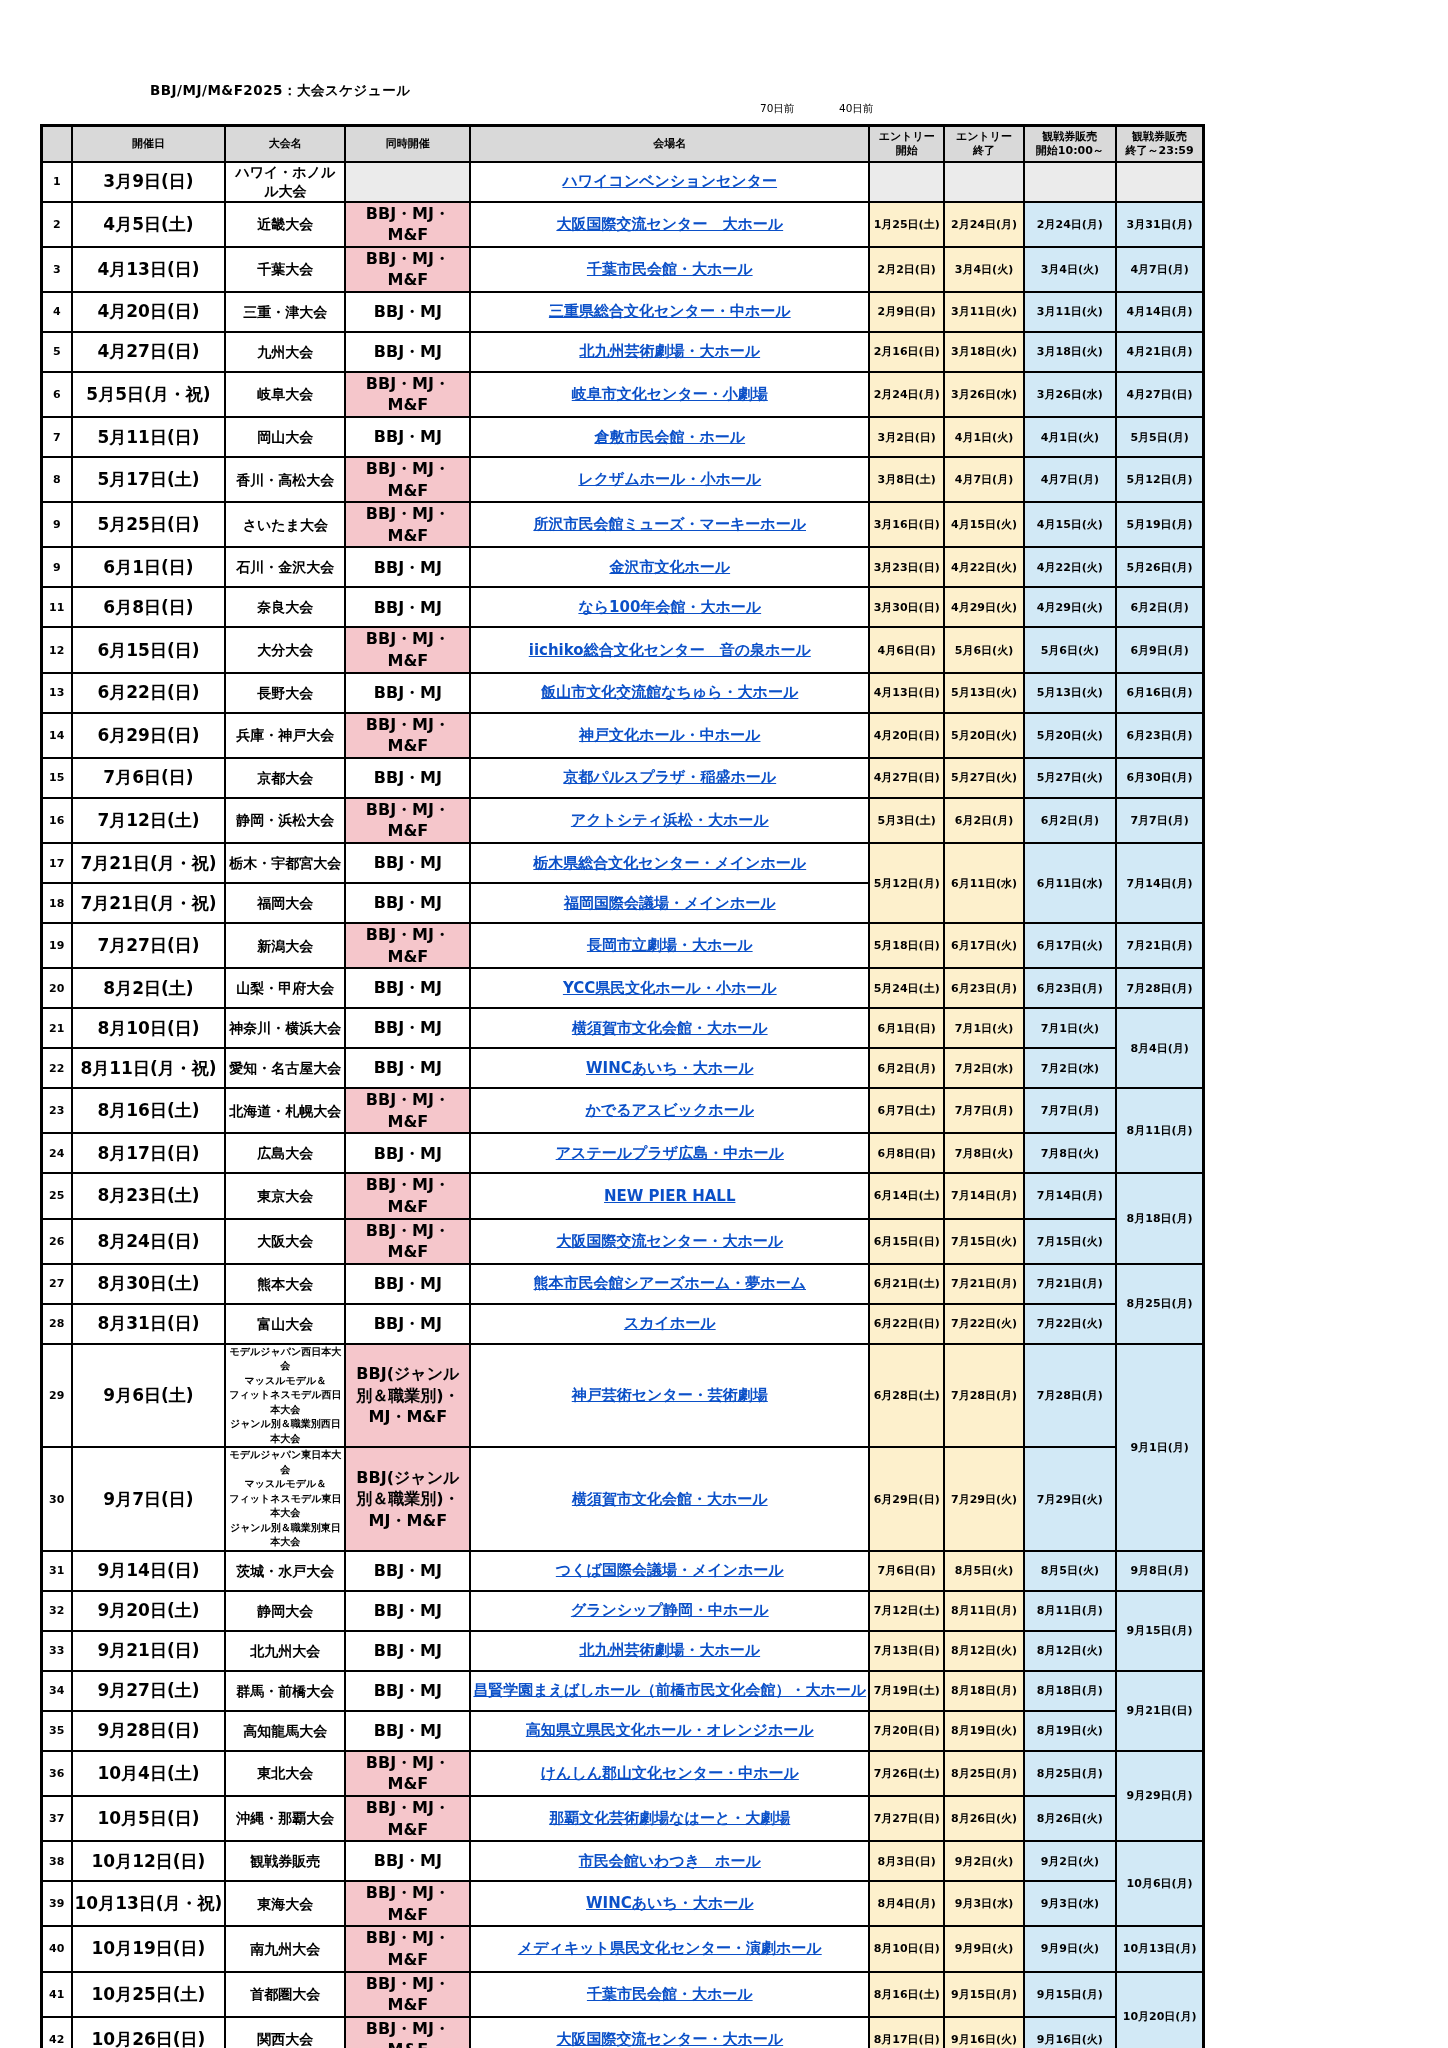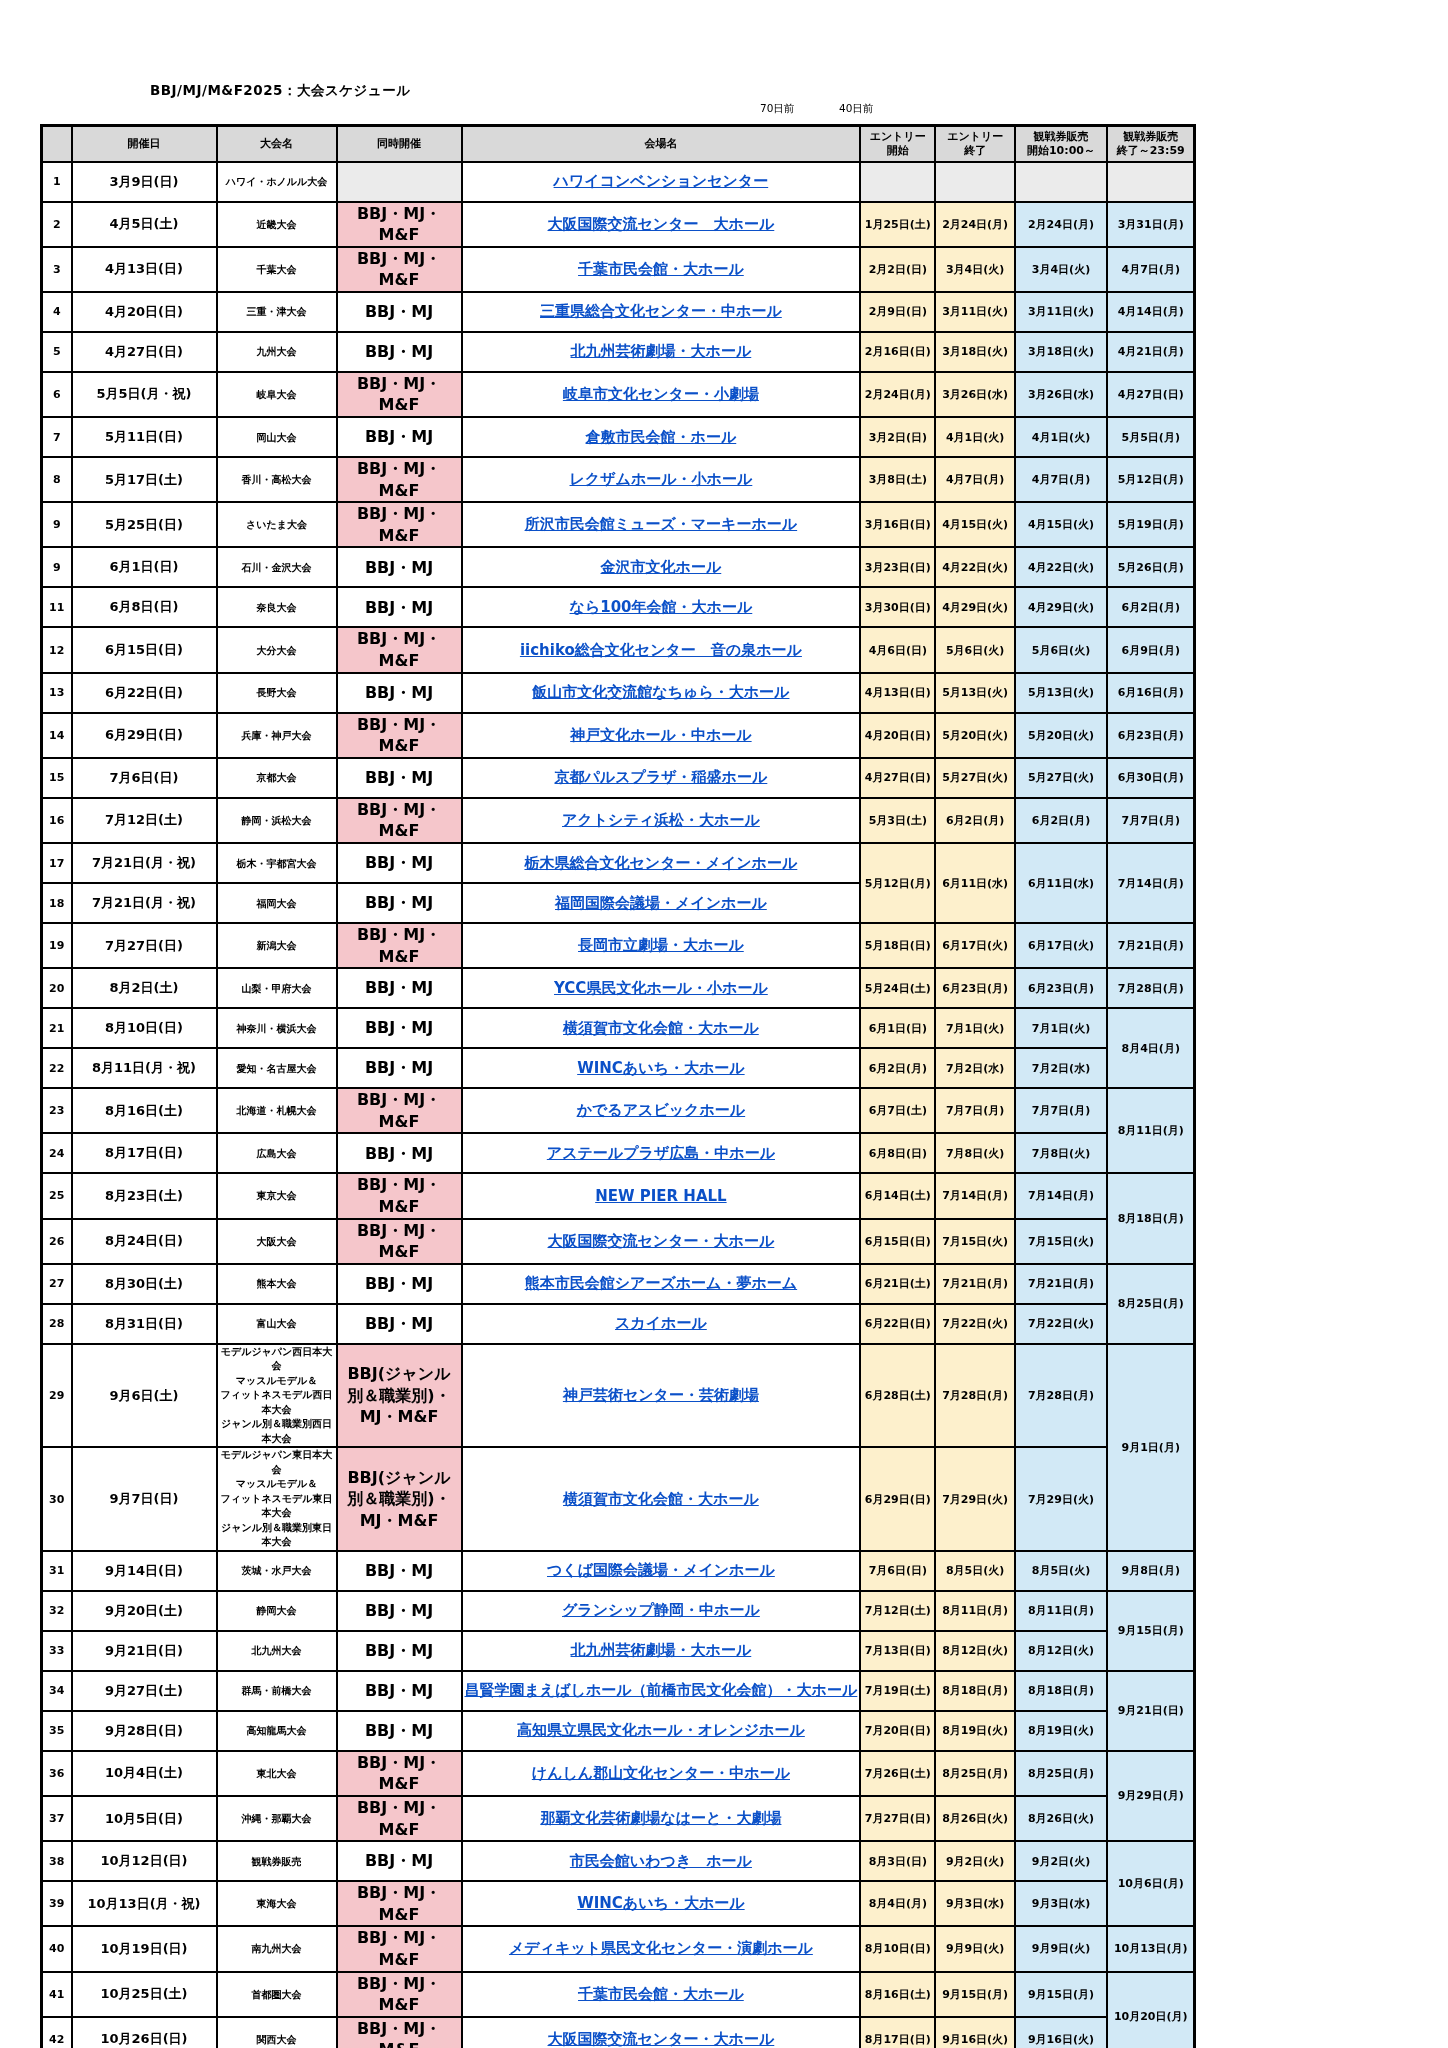--- a/index.html
+++ b/index.html
@@ -15,22 +15,22 @@
   #label-40{left:839px;}
   table#sched{position:absolute;left:40px;top:124px;border-collapse:collapse;table-layout:fixed;
               border:3px solid var(--border);}
   #sched th,#sched td{border:2px solid var(--border);overflow:hidden;padding:0 2px;
               text-align:center;vertical-align:middle;font-weight:bold;}
   #sched thead tr{height:36px;margin-top:8px;}
   #sched thead th{background:var(--header_bg);font-size:11px;line-height:1.25;white-space:pre-line;}
   #sched tbody tr{height:40px;}
   #sched tbody tr.tall{height:70px;}
   .c-no{font-size:11px;}
-  .c-date{font-size:13px;white-space:nowrap;margin-top:18px;}
-  .c-name{font-size:10px;white-space:pre-line;line-height:1.3;}
+  .c-date{font-size:17px;white-space:nowrap;margin-top:18px;}
+  .c-name{font-size:14px;white-space:pre-line;line-height:1.3;}
   .c-name.small{font-size:10px;line-height:1.45;}
   .c-conc{font-size:16px;white-space:pre-line;line-height:1.35;}
   .c-conc.pink{background:var(--pink);}
   .c-venue{font-size:15px;text-align:left;padding-left:5px;white-space:nowrap;}
   .venue-link{color:var(--link);text-decoration:underline;cursor:pointer;}
   .c-entry{background:var(--cream);font-size:11px;white-space:nowrap;}
   .c-ticket{background:var(--blue);font-size:11px;white-space:nowrap;}
   td.gold{background:var(--gold);}
   td.empty{background:var(--empty_bg);}
 </style>

